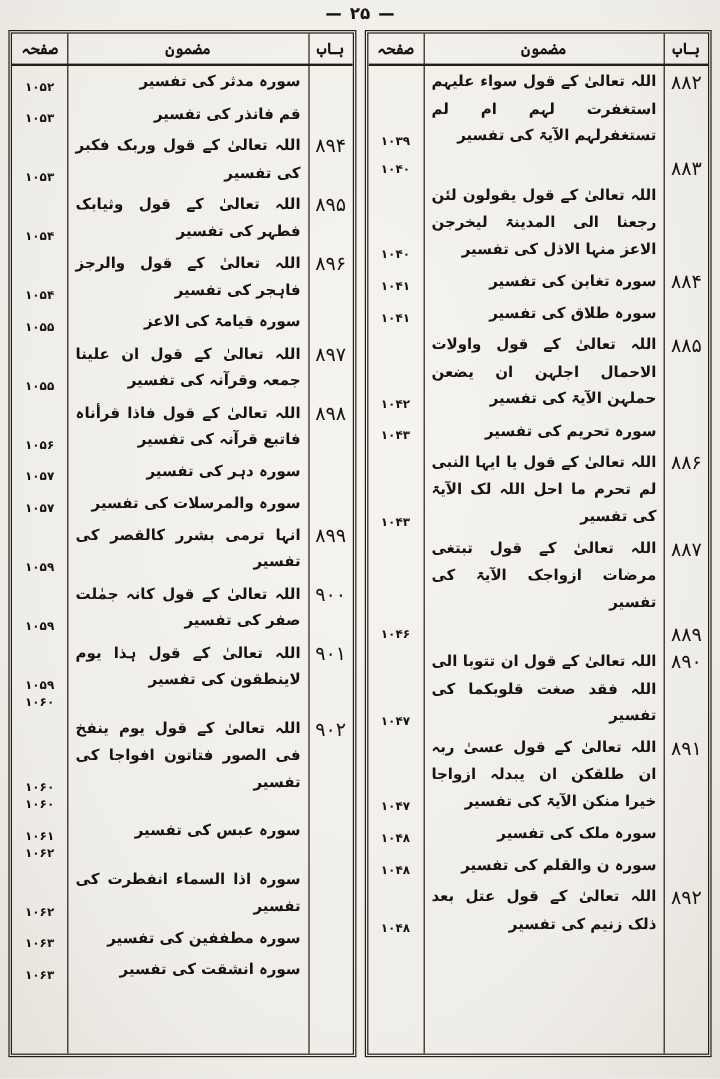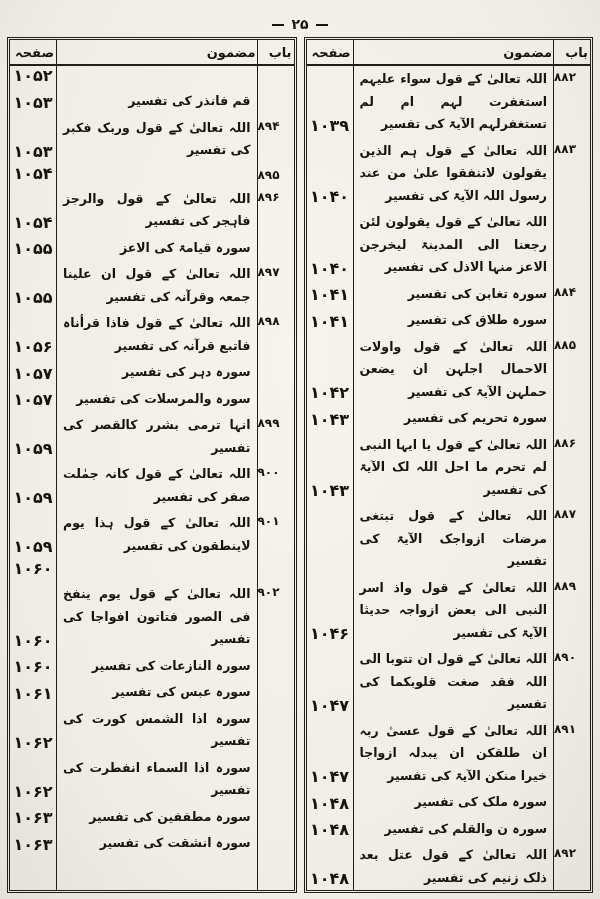--- a/index.html
+++ b/index.html
@@ -5,21 +5,21 @@
   * { margin:0; padding:0; box-sizing:border-box; }
   html,body { width:600px; height:899px; }
   body {
     font-family:"DejaVu Sans", sans-serif;
     background:#efede8;
     color:#17130d;
     overflow:hidden;
   }
   .scan-page {
     width:600px; height:899px;
-    padding:13px 7px 9px;
+    padding:1px 7px 9px;
     background:
       radial-gradient(ellipse at 50% 40%, #f6f4ef 0%, #efede8 70%, #e4e1da 100%);
   }
   .folio {
     height:24px;
     text-align:center;
     font-weight:bold;
     font-size:14px;
     line-height:22px;
   }
@@ -53,51 +53,53 @@
     background-size:1px 100%, 1px 100%;
   }
   .table-header {
     display:grid;
     grid-template-columns:36px 1fr 46px; 
     border-bottom:2px solid #241e14;
     font-weight:bold;
     font-size:13px;
   }
   .table-header > div {
+    text-align:center;
     padding:5px 2px 4px;
+    font-family:Liberation Serif, serif;
   }
   .table-body {
     flex:1;
     display:grid;
     grid-template-columns:36px 1fr 46px;
     grid-auto-rows:min-content;
     align-content:start;
     overflow:hidden;
   }
   .c-bab {
     grid-column:1;
     align-self:start;
-    text-align:left;
-    font-size:12px;
-    font-weight:bold;
+    text-align:center;
+    font-size:16px;
+    font-weight:normal;
     padding-top:4px;
   }
   .c-text {
     grid-column:2;
     font-size:12.5px;
     font-weight:bold;
     line-height:1.8;
     padding:2px 7px;
     text-align:justify;
   }
   .c-page {
     grid-column:3;
     align-self:end;
     text-align:center;
-    font-size:16px;
+    font-size:10px;
     font-weight:bold;
     padding-bottom:3px;
   }
 </style>
 </head>
 <body>
 
 <div class="scan-page">
 
   <div class="folio">۲۵</div>
@@ -108,21 +110,20 @@
       <div class="table-header">
         <div>باب</div>
         <div>مضمون</div>
         <div>صفحہ</div>
       </div>
       <div class="table-body">
           <div class="c-bab">۸۸۲</div>
           <div class="c-text">اللہ تعالیٰ کے قول سواء علیہم استغفرت لہم ام لم تستغفرلہم الآیۃ کی تفسیر</div>
           <div class="c-page">۱۰۳۹</div>
           <div class="c-bab">۸۸۳</div>
-          <div class="c-text">اللہ تعالیٰ کے قول ہم الذین یقولون لاتنفقوا علیٰ من عند رسول اللہ الآیۃ کی تفسیر</div>
           <div class="c-page">۱۰۴۰</div>
           <div class="c-bab"></div>
           <div class="c-text">اللہ تعالیٰ کے قول یقولون لئن رجعنا الی المدینۃ لیخرجن الاعز منہا الاذل کی تفسیر</div>
           <div class="c-page">۱۰۴۰</div>
           <div class="c-bab">۸۸۴</div>
           <div class="c-text">سورہ تغابن کی تفسیر</div>
           <div class="c-page">۱۰۴۱</div>
           <div class="c-bab"></div>
           <div class="c-text">سورہ طلاق کی تفسیر</div>
           <div class="c-page">۱۰۴۱</div>
@@ -132,21 +133,20 @@
           <div class="c-bab"></div>
           <div class="c-text">سورہ تحریم کی تفسیر</div>
           <div class="c-page">۱۰۴۳</div>
           <div class="c-bab">۸۸۶</div>
           <div class="c-text">اللہ تعالیٰ کے قول یا ایہا النبی لم تحرم ما احل اللہ لک الآیۃ کی تفسیر</div>
           <div class="c-page">۱۰۴۳</div>
           <div class="c-bab">۸۸۷</div>
           <div class="c-text">اللہ تعالیٰ کے قول تبتغی مرضات ازواجک الآیۃ کی تفسیر</div>
           <div class="c-page"></div>
           <div class="c-bab">۸۸۹</div>
-          <div class="c-text">اللہ تعالیٰ کے قول واذ اسر النبی الی بعض ازواجہ حدیثا الآیۃ کی تفسیر</div>
           <div class="c-page">۱۰۴۶</div>
           <div class="c-bab">۸۹۰</div>
           <div class="c-text">اللہ تعالیٰ کے قول ان تتوبا الی اللہ فقد صغت قلوبکما کی تفسیر</div>
           <div class="c-page">۱۰۴۷</div>
           <div class="c-bab">۸۹۱</div>
           <div class="c-text">اللہ تعالیٰ کے قول عسیٰ ربہ ان طلقکن ان یبدلہ ازواجا خیرا منکن الآیۃ کی تفسیر</div>
           <div class="c-page">۱۰۴۷</div>
           <div class="c-bab"></div>
           <div class="c-text">سورہ ملک کی تفسیر</div>
           <div class="c-page">۱۰۴۸</div>
@@ -160,28 +160,30 @@
     </section>
 
     <section class="index-table">
       <div class="table-header">
         <div>باب</div>
         <div>مضمون</div>
         <div>صفحہ</div>
       </div>
       <div class="table-body">
           <div class="c-bab"></div>
+          <div class="c-text">سورہ مدثر کی تفسیر</div>
           <div class="c-page">۱۰۵۲</div>
           <div class="c-bab"></div>
           <div class="c-text">قم فانذر کی تفسیر</div>
           <div class="c-page">۱۰۵۳</div>
           <div class="c-bab">۸۹۴</div>
           <div class="c-text">اللہ تعالیٰ کے قول وربک فکبر کی تفسیر</div>
           <div class="c-page">۱۰۵۳</div>
           <div class="c-bab">۸۹۵</div>
+          <div class="c-text">اللہ تعالیٰ کے قول وثیابک فطہر کی تفسیر</div>
           <div class="c-page">۱۰۵۴</div>
           <div class="c-bab">۸۹۶</div>
           <div class="c-text">اللہ تعالیٰ کے قول والرجز فاہجر کی تفسیر</div>
           <div class="c-page">۱۰۵۴</div>
           <div class="c-bab"></div>
           <div class="c-text">سورہ قیامۃ کی الاعز</div>
           <div class="c-page">۱۰۵۵</div>
           <div class="c-bab">۸۹۷</div>
           <div class="c-text">اللہ تعالیٰ کے قول ان علینا جمعہ وقرآنہ کی تفسیر</div>
           <div class="c-page">۱۰۵۵</div>
@@ -202,27 +204,25 @@
           <div class="c-page">۱۰۵۹</div>
           <div class="c-bab">۹۰۱</div>
           <div class="c-text">اللہ تعالیٰ کے قول ہذا یوم لاینطقون کی تفسیر</div>
           <div class="c-page">۱۰۵۹</div>
           <div class="c-bab"></div>
           <div class="c-page">۱۰۶۰</div>
           <div class="c-bab">۹۰۲</div>
           <div class="c-text">اللہ تعالیٰ کے قول یوم ینفخ فی الصور فتاتون افواجا کی تفسیر</div>
           <div class="c-page">۱۰۶۰</div>
           <div class="c-bab"></div>
-          <div class="c-text">سورہ النازعات کی تفسیر</div>
           <div class="c-page">۱۰۶۰</div>
           <div class="c-bab"></div>
           <div class="c-text">سورہ عبس کی تفسیر</div>
           <div class="c-page">۱۰۶۱</div>
           <div class="c-bab"></div>
-          <div class="c-text">سورہ اذا الشمس کورت کی تفسیر</div>
           <div class="c-page">۱۰۶۲</div>
           <div class="c-bab"></div>
           <div class="c-text">سورہ اذا السماء انفطرت کی تفسیر</div>
           <div class="c-page">۱۰۶۲</div>
           <div class="c-bab"></div>
           <div class="c-text">سورہ مطففین کی تفسیر</div>
           <div class="c-page">۱۰۶۳</div>
           <div class="c-bab"></div>
           <div class="c-text">سورہ انشقت کی تفسیر</div>
           <div class="c-page">۱۰۶۳</div>

